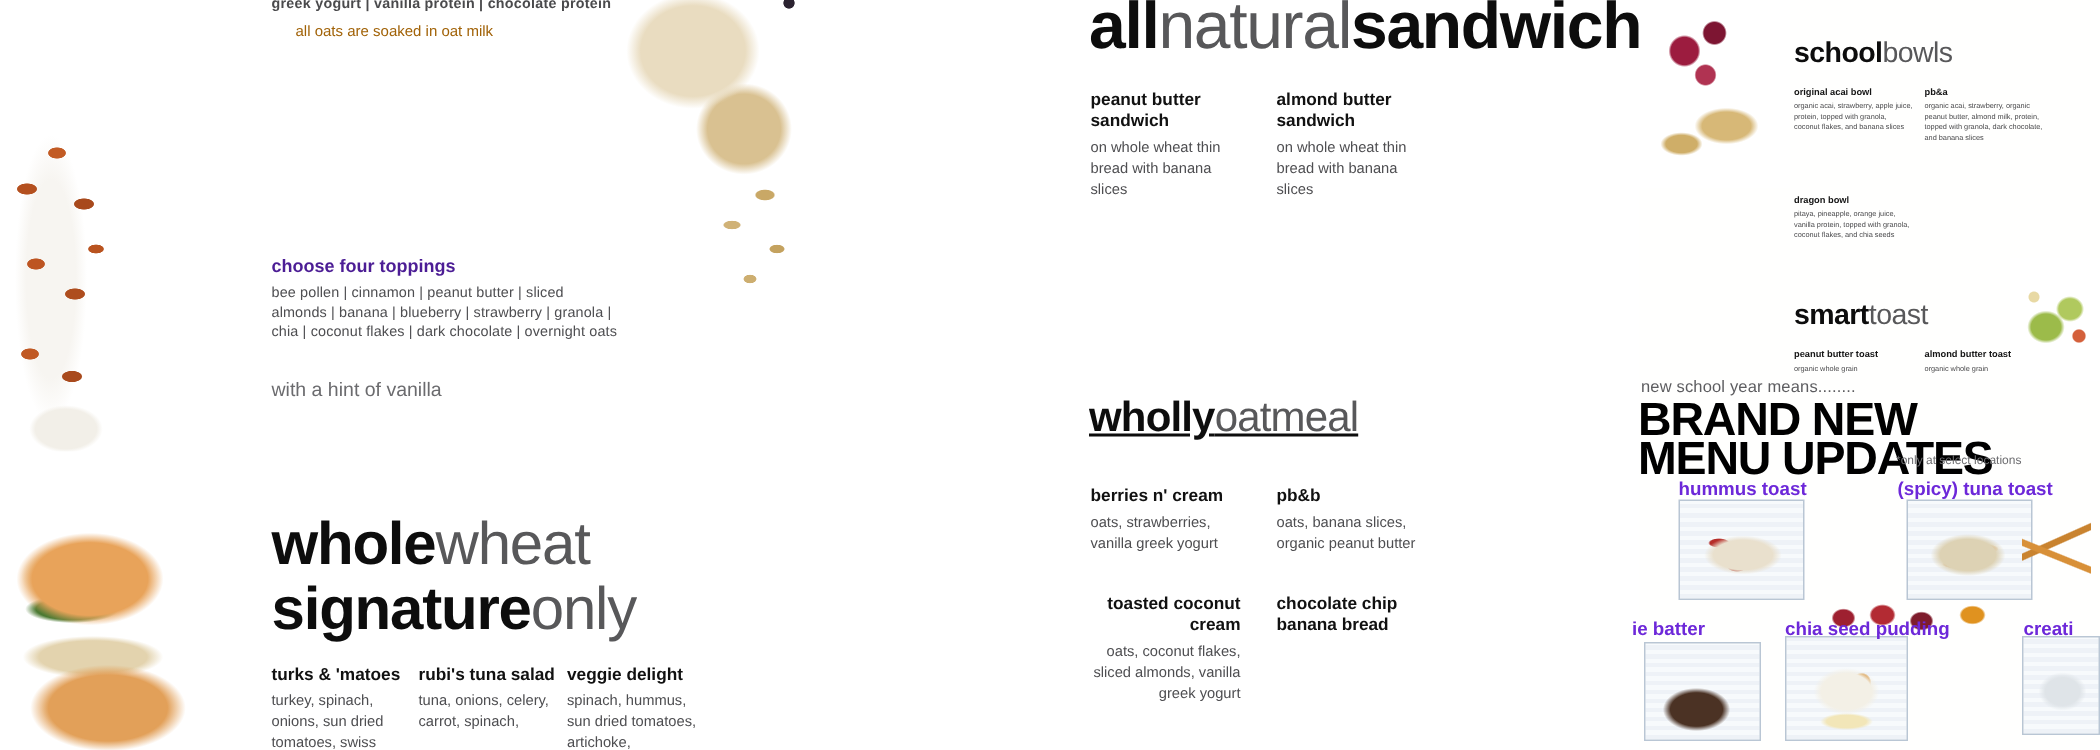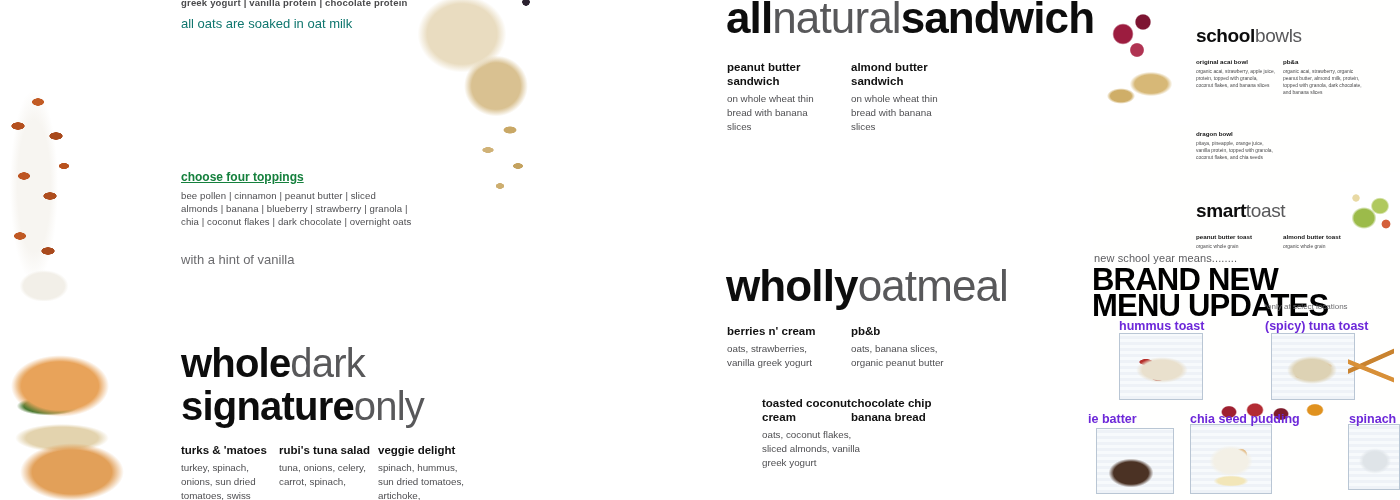--- a/index.html
+++ b/index.html
@@ -17,34 +17,34 @@
   #panel-mid    { left: 547px;top: 0; width: 546px;  height: 500px; }
   #panel-right  { left: 1093px;top: 0; width: 307px; height: 500px; background:#fffffe; }
 
   
   .headline { font-weight: 700; color: #0d0d0d; letter-spacing: -0.02em; line-height: 1; white-space: nowrap; }
   .headline .lite { font-weight: 300; color: #58585a; }
   .h-greek   { position: absolute; left: 181px; top: 104px;  font-size: 44px; }
   .h-wheat   { position: absolute; left: 181px; top: 343px;  font-size: 40px; }
   .h-wheat2  { position: absolute; left: 181px; top: 386px;  font-size: 40px; }
   .h-sand    { position: absolute; left: 726px; top: -4px;   font-size: 44px; }
-  .h-oat     { position: absolute; left: 726px; top: 264px;  font-size: 44px; }
+  .h-oat     { position: absolute; left: 726px; top: 264px;  font-size: 28px; text-decoration: underline; }
   .h-bowls   { position: absolute; left: 1196px;top: 26px;   font-size: 19px; }
   .h-toast   { position: absolute; left: 1196px;top: 201px;  font-size: 19px; }
   .cutline { position: absolute; left: 181px; top: -3px; font-size: 9.5px; font-weight: 700; color: #4a4a4c; letter-spacing:.02em;}
   .lbl-bold { font-size: 11.5px; font-weight: 700; color: #111; line-height: 1.22; }
   .lbl-desc { font-size: 9.8px;  font-weight: 400; color: #4e4e51; line-height: 1.42; margin-top: 4px; }
 
   .item { position: absolute; }
 
   
-  #greek-topping-head { position:absolute; left:181px; top:170px; font-size:12px; font-weight:700; color:#15803d;text-decoration:underline; }
+  #greek-topping-head { position:absolute; left:181px; top:170px; font-size:12px; font-weight:700; color:#4c1d95; }
   #greek-topping-list { position:absolute; left:181px; top:189px; width:232px; font-size:9.6px; color:#4e4e51; line-height:1.38; letter-spacing:.01em;}
   #greek-vanilla { position:absolute; left:181px; top:252px; font-size:13px; color:#6b6b6e; }
-  #oat-milk-note { position:absolute; left:181px; top:16px; font-size:13px; color:#0f766e; }
+  #oat-milk-note { position:absolute; left:197px; top:16px; font-size:10px; color:#a16207; }
 
   
   .mini-head { font-size: 6.2px; font-weight: 700; color:#151515; line-height:1.25; }
   .mini-desc { font-size: 4.9px; font-weight: 400; color:#4a4a4c; line-height:1.45; margin-top:2px; }
 
   
   #bn-kicker { position:absolute; left:1094px; top:252px; font-size:11px; color:#5d5d60; letter-spacing:.01em;}
   #bn-l1 { position:absolute; left:1092px; top:264px; font-size:31px; font-weight:700; color:#000; letter-spacing:-0.025em; line-height:1;}
   #bn-l2 { position:absolute; left:1092px; top:290px; font-size:31px; font-weight:700; color:#000; letter-spacing:-0.025em; line-height:1;}
   #bn-note { position:absolute; left:1264px; top:302px; font-size:8px; color:#6e6e71; }
@@ -158,21 +158,21 @@
 
     <div class="cutline">greek yogurt   |  vanilla protein   |  chocolate protein</div>
 
     <div id="oat-milk-note">all oats are soaked in oat milk</div>
 
 
     <div id="greek-topping-head">choose four toppings</div>
     <div id="greek-topping-list">bee pollen  |  cinnamon  |  peanut butter  |  sliced almonds  |  banana  |  blueberry  |  strawberry  |  granola  |  chia  |  coconut flakes  |  dark chocolate  |  overnight oats</div>
     <div id="greek-vanilla">with a hint of vanilla</div>
 
-    <div class="headline h-wheat"><span>whole</span><span class="lite">dark</span></div>
+    <div class="headline h-wheat"><span>whole</span><span class="lite">wheat</span></div>
     <div class="headline h-wheat2"><span>signature</span><span class="lite">only</span></div>
 
     <div class="item" style="left:181px; top:443px; width:92px;">
       <div class="lbl-bold">turks &amp; 'matoes</div>
       <div class="lbl-desc">turkey, spinach, onions, sun dried tomatoes, swiss</div>
     </div>
     <div class="item" style="left:279px; top:443px; width:92px;">
       <div class="lbl-bold">rubi's tuna salad</div>
       <div class="lbl-desc">tuna, onions, celery, carrot, spinach,</div>
     </div>
@@ -202,21 +202,21 @@
   <div class="headline h-oat"><span>wholly</span><span class="lite">oatmeal</span></div>
 
   <div class="item" style="left:727px; top:324px; width:104px;">
     <div class="lbl-bold">berries n' cream</div>
     <div class="lbl-desc">oats, strawberries, vanilla greek yogurt</div>
   </div>
   <div class="item" style="left:851px; top:324px; width:104px;">
     <div class="lbl-bold">pb&amp;b</div>
     <div class="lbl-desc">oats, banana slices, organic peanut butter</div>
   </div>
-  <div class="item" style="left:762px; top:396px; width:100px;">
+  <div class="item" style="left:727px; top:396px; width:100px;text-align:right;">
     <div class="lbl-bold">toasted coconut cream</div>
     <div class="lbl-desc">oats, coconut flakes, sliced almonds, vanilla greek yogurt</div>
   </div>
   <div class="item" style="left:851px; top:396px; width:106px;">
     <div class="lbl-bold">chocolate chip banana bread</div>
   </div>
 
   <div class="panel" id="panel-right"></div>
 
   <div class="photo" id="ph-acai"></div>
@@ -258,15 +258,15 @@
   <div class="card-img" id="ph-card3"></div>
   <div class="card-img" id="ph-card4"></div>
   <div class="card-img" id="ph-card5"></div>
   <div class="card-img" id="ph-berries"></div>
   <div class="card-img" id="ph-pretzel"></div>
 
   <div class="bn-item-title" style="left:1119px; top:319px;">hummus toast</div>
   <div class="bn-item-title" style="left:1265px; top:319px;">(spicy) tuna toast</div>
   <div class="bn-item-title" style="left:1088px; top:412px;">ie batter</div>
   <div class="bn-item-title" style="left:1190px; top:412px;">chia seed pudding</div>
-  <div class="bn-item-title" style="left:1349px; top:412px;">spinach</div>
+  <div class="bn-item-title" style="left:1349px; top:412px;">creati</div>
 
 </div>
 
 </body></html>

